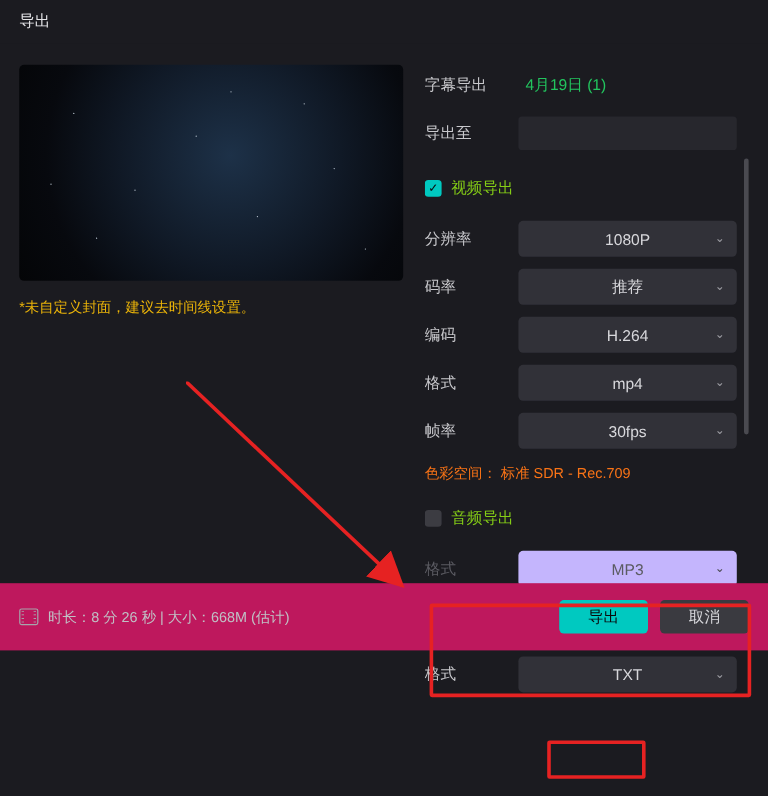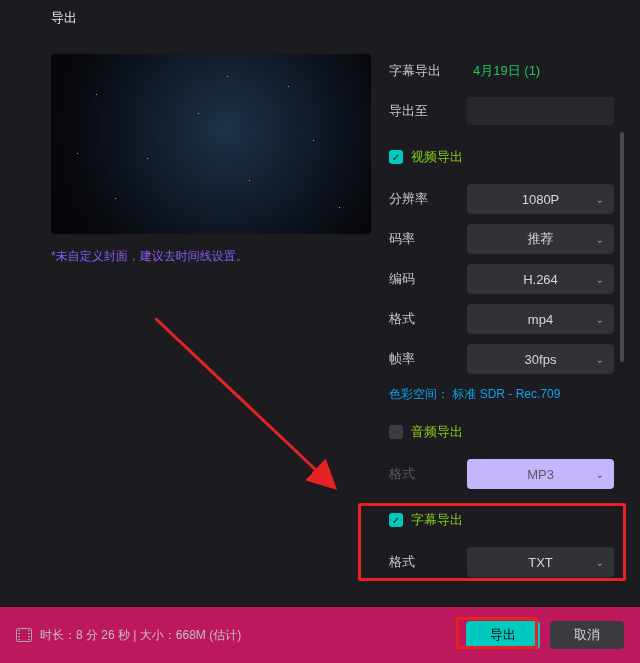--- a/index.html
+++ b/index.html
@@ -1,44 +1,44 @@
 <!DOCTYPE html>
 <html><head>
 <meta charset="utf-8">
 <style>
   * { box-sizing: border-box; margin: 0; padding: 0; }
   html, body { width: 640px; height: 663px; background: #1b1b20; font-family: "Microsoft YaHei", Arial, sans-serif; color: #d7d7db; font-size: 13px; overflow: hidden; }
-  .dialog { width: 640px; height: 663px; position: relative; padding-left: 35px; }
+  .dialog { width: 640px; height: 542px; position: relative; }
   .titlebar { height: 36px; display: flex; align-items: center; padding: 0 16px; background: #1b1b20; }
   .titlebar span { color: #e5e5e8; font-size: 13px; }
   .body { display: flex; padding: 18px 16px 0 16px; height: 560px; }
   .left { width: 320px; flex-shrink: 0; }
   .preview { width: 320px; height: 180px; border-radius: 4px; background: radial-gradient(circle at 55% 42%, #1d3148 0%, #101926 45%, #07090e 75%, #040507 100%); position: relative; overflow: hidden; }
   .star { position: absolute; width: 1px; height: 1px; background: #c9d4de; border-radius: 50%; }
-  .hint { color: #8b5cf6; font-size: 12px; margin-top: 14px; }
+  .hint { color: #eab308; font-size: 12px; margin-top: 14px; }
   .right { flex: 1; padding-left: 18px; display: flex; flex-direction: column; }
   .scroll { height: 538px; overflow: hidden; position: relative; padding-right: 10px; }
   .scrollbar { position: absolute; top: 78px; right: 0; width: 4px; height: 230px; background: #4a4a50; border-radius: 2px; }
   .row { display: flex; align-items: center; height: 34px; margin-bottom: 6px; }
   .row .lbl { width: 78px; color: #c8c8cc; font-size: 13px; flex-shrink: 0; }
   .row .val { flex: 1; }
   .input-plain { background: transparent; color: #22c55e; font-size: 13px; padding-left: 6px; }
   .input-shade { background: #27272d; height: 28px; border-radius: 3px; }
   .section { margin-top: 18px; }
   .section-header { display: flex; align-items: center; height: 22px; margin-bottom: 14px; }
   .checkbox { width: 14px; height: 14px; border-radius: 3px; margin-right: 8px; display: inline-flex; align-items: center; justify-content: center; font-size: 10px; }
   .checkbox.on { background: #00c9c0; color: #0a0a0c; }
   .checkbox.off { background: #3c3c42; }
   .section-title { color: #84cc16; font-size: 13px; font-weight: 500; }
   .select { background: #313138; height: 30px; border-radius: 4px; display: flex; align-items: center; justify-content: center; position: relative; color: #d7d7db; font-size: 13px; }
   .select.disabled { background: #c4b5fd; color: #5b5b62; }
   .select .chev { position: absolute; right: 10px; font-size: 10px; color: #9a9aa0; }
   .select.disabled .chev { color: #4c4c52; }
   .row.disabled .lbl { color: #5b5b62; }
-  .colorspace { color: #0ea5e9; font-size: 12px; margin-top: 10px; }
+  .colorspace { color: #f97316; font-size: 12px; margin-top: 10px; }
   .annot-box { border: 3px solid #e62222; border-radius: 2px; position: absolute; pointer-events: none; }
   .annot-box.a1 { left: 358px; top: 503px; width: 268px; height: 78px; }
   .annot-box.a2 { left: 456px; top: 617px; width: 82px; height: 32px; }
   .footer { position: absolute; left: 0; bottom: 0; width: 640px; height: 56px; background: #be185d; display: flex; align-items: center; padding: 0 16px; }
   .film-icon { width: 16px; height: 14px; border: 1px solid #a6a6ac; border-radius: 2px; display: inline-block; margin-right: 8px; position: relative; }
   .film-icon::before, .film-icon::after { content: ""; position: absolute; top: 1px; bottom: 1px; width: 2px; background-image: linear-gradient(#a6a6ac 1px, transparent 1px); background-size: 2px 3px; }
   .film-icon::before { left: 1px; }
   .film-icon::after { right: 1px; }
   .footer-text { color: #c0c0c5; font-size: 12px; flex: 1; }
   .btn { width: 74px; height: 28px; border-radius: 4px; display: inline-flex; align-items: center; justify-content: center; font-size: 13px; margin-left: 10px; cursor: pointer; }

